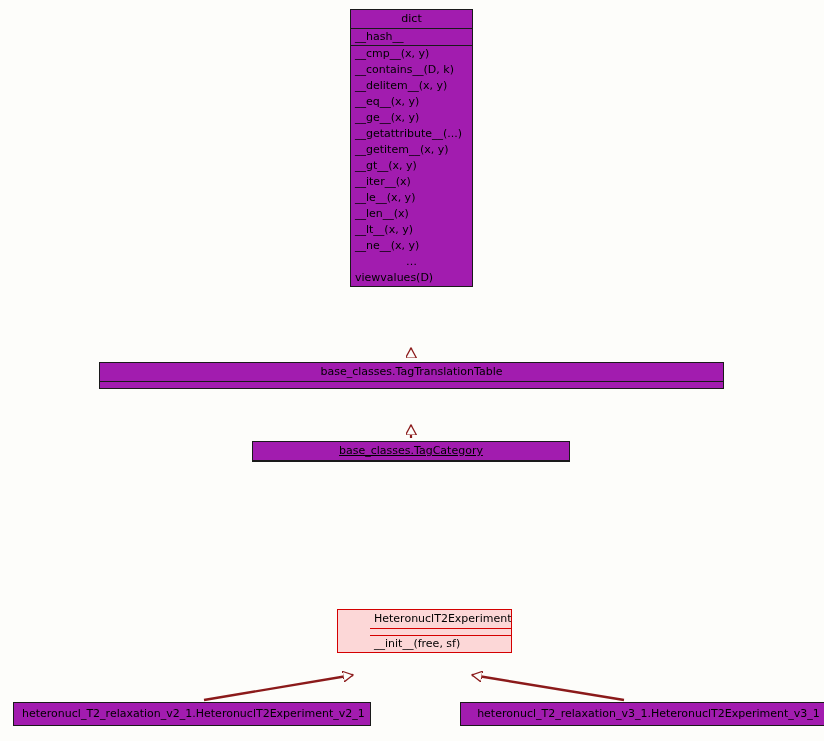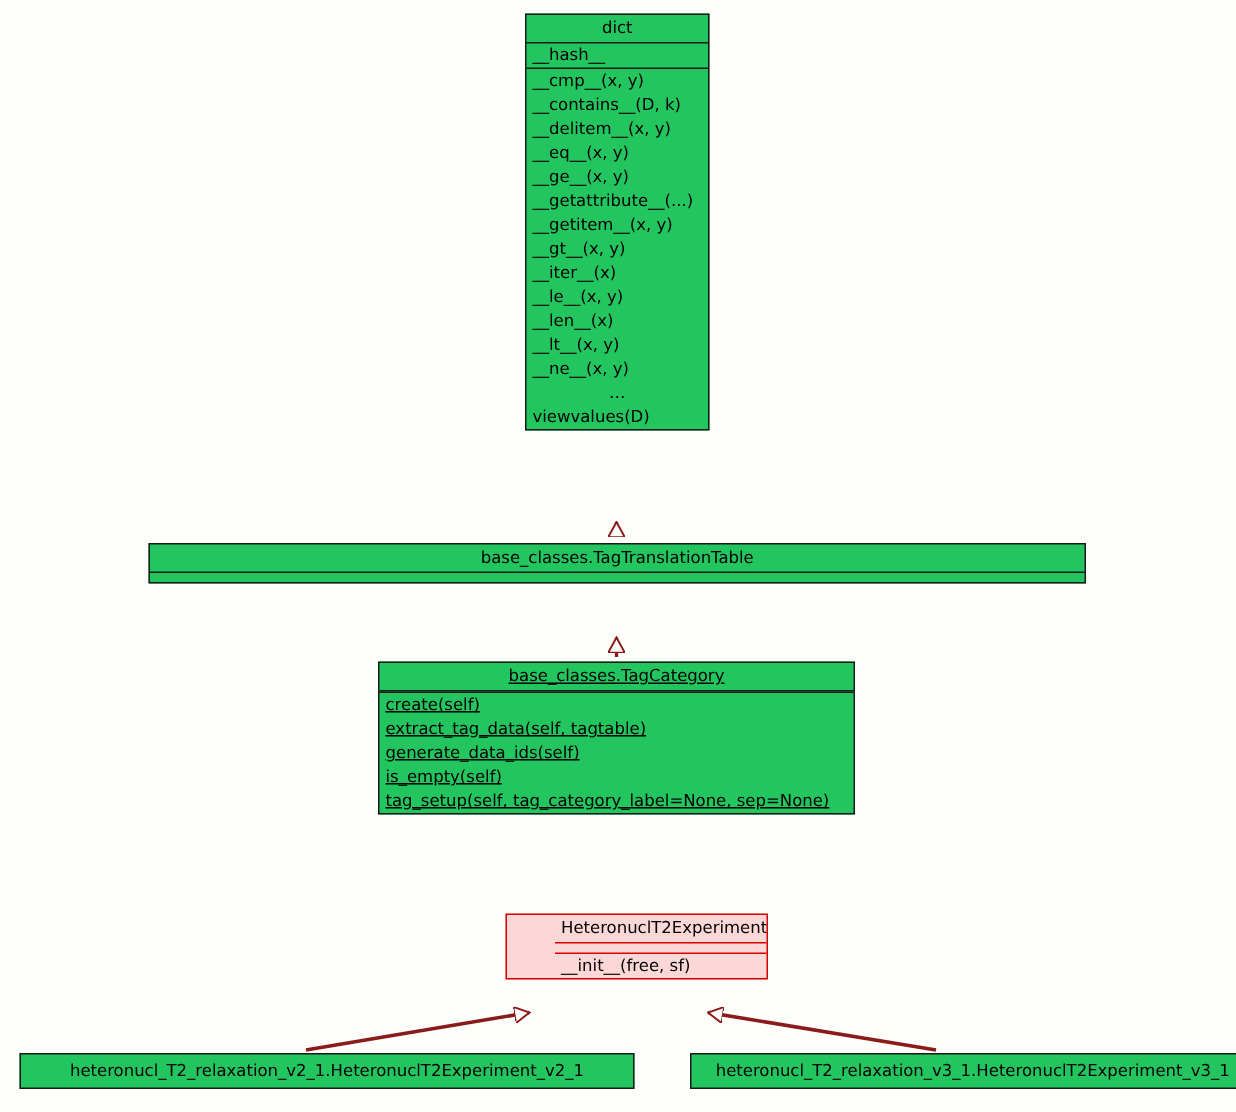--- a/index.html
+++ b/index.html
@@ -25,21 +25,21 @@
     width: 824px;
     height: 741px;
     pointer-events: none;
   }
 
   
   .uml-node {
     position: absolute;
     box-sizing: border-box;
     border: 1px solid #1a1a1a;
-    background: #22c55e;
+    background: #a21caf;
     font-size: 11px;
     color: #000000;
     line-height: 1.0;
   }
   .uml-node .compartment {
     box-sizing: border-box;
   }
   .uml-node .compartment + .compartment {
     border-top: 1px solid #1a1a1a;
   }
@@ -141,40 +141,33 @@
     </div>
     <div class="compartment empty"></div>
   </div>
 
   <div class="uml-node" style="left:252px; top:441px; width:318px;text-decoration:underline;">
     <div class="compartment">
       <div class="title">base_classes.TagCategory</div>
     </div>
     <div class="compartment">
     </div>
-    <div class="compartment">
-      <div class="row">create(self)</div>
-      <div class="row">extract_tag_data(self, tagtable)</div>
-      <div class="row">generate_data_ids(self)</div>
-      <div class="row">is_empty(self)</div>
-      <div class="row">tag_setup(self, tag_category_label=None, sep=None)</div>
-    </div>
   </div>
 
   <div class="uml-node highlight" style="left:337px; top:609px; width:175px;padding-left:32px;">
     <div class="compartment">
       <div class="title">HeteronuclT2Experiment</div>
     </div>
     <div class="compartment empty"></div>
     <div class="compartment">
       <div class="row">__init__(free, sf)</div>
     </div>
   </div>
 
-  <div class="uml-node leaf" style="left:13px; top:702px; width:410px;">
+  <div class="uml-node leaf" style="left:13px; top:702px; width:358px;">
     <div class="compartment">
       <div class="title">heteronucl_T2_relaxation_v2_1.HeteronuclT2Experiment_v2_1</div>
     </div>
   </div>
 
   <div class="uml-node leaf" style="left:460px; top:702px; width:377px;">
     <div class="compartment">
       <div class="title">heteronucl_T2_relaxation_v3_1.HeteronuclT2Experiment_v3_1</div>
     </div>
   </div>

